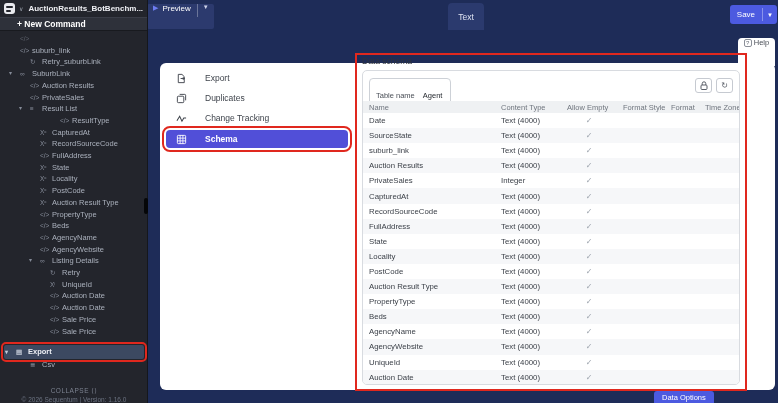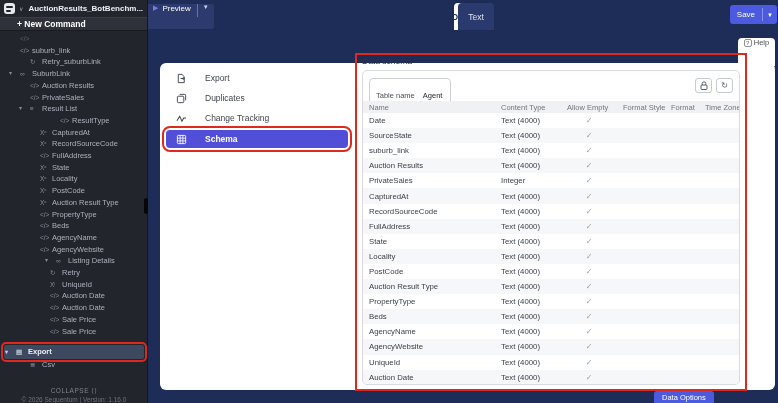--- a/index.html
+++ b/index.html
@@ -11,21 +11,21 @@
   .topbar { position:absolute; left:0; top:0; width:778px; height:30px; background:#1e2c58; z-index:3; }
   .preview-btn { position:absolute; left:147px; top:4px; height:25px; display:flex; 
                  background:#2c3a6e; border-radius:2px; color:#fff; font-size:8px; z-index:4; }
   .preview-btn .play { color:#6d7cf2; font-size:7px; margin:0 4px 0 6px; }
   .preview-btn .lbl { padding-right:6px; }
   .preview-btn .sep { width:1px; height:13px; background:rgba(255,255,255,.3); }
   .preview-btn .arr { padding:0 5px; font-size:6px; color:#cfd4ea; }
   .tab { position:absolute; top:3px; height:27px; border-radius:4px 4px 0 0; display:flex;
          align-items:center; justify-content:center; font-size:8.5px; }
   .tab.active { left:424px; width:27px; background:#fff; color:#1e2c58; font-weight:bold;margin-left:30px; }
-  .tab.plain  { left:458px; width:36px; background:#2b3a6e; color:#dfe3f2; }
+  .tab.plain  { left:448px; width:36px; background:#2b3a6e; color:#dfe3f2; }
   .save-btn { position:absolute; right:1px; top:5px; height:19px; display:flex; align-items:center;
               background:#4c5ae0; border-radius:3px; color:#fff; font-size:8px; }
   .save-btn .lbl { padding:0 7px; }
   .save-btn .sep { width:1px; height:13px; background:rgba(255,255,255,.35); }
   .save-btn .arr { padding:0 4px; font-size:6px; }
 
   
   .sidebar { position:absolute; left:0; top:0; width:148px; height:403px; background:#23252c;
              z-index:5; border-right:1px solid #15171c; }
   .app-row { display:flex; align-items:center; height:17px; padding-left:4px; }
@@ -201,21 +201,21 @@
           <span class="tlabel">Beds</span>
         </div>
         <div class="trow" style="padding-left: 40px;">
           <span class="ticon">&lt;/&gt;</span>
           <span class="tlabel">AgencyName</span>
         </div>
         <div class="trow" style="padding-left: 40px;">
           <span class="ticon">&lt;/&gt;</span>
           <span class="tlabel">AgencyWebsite</span>
         </div>
-        <div class="trow" style="padding-left: 45px;">
+        <div class="trow" style="padding-left: 29px;">
           <span class="chev">▾</span>
           <span class="ticon">∞</span>
           <span class="tlabel">Listing Details</span>
         </div>
         <div class="trow" style="padding-left: 50px;">
           <span class="ticon">↻</span>
           <span class="tlabel">Retry</span>
         </div>
         <div class="trow" style="padding-left: 50px;">
           <span class="ticon">Xⁱ</span>

